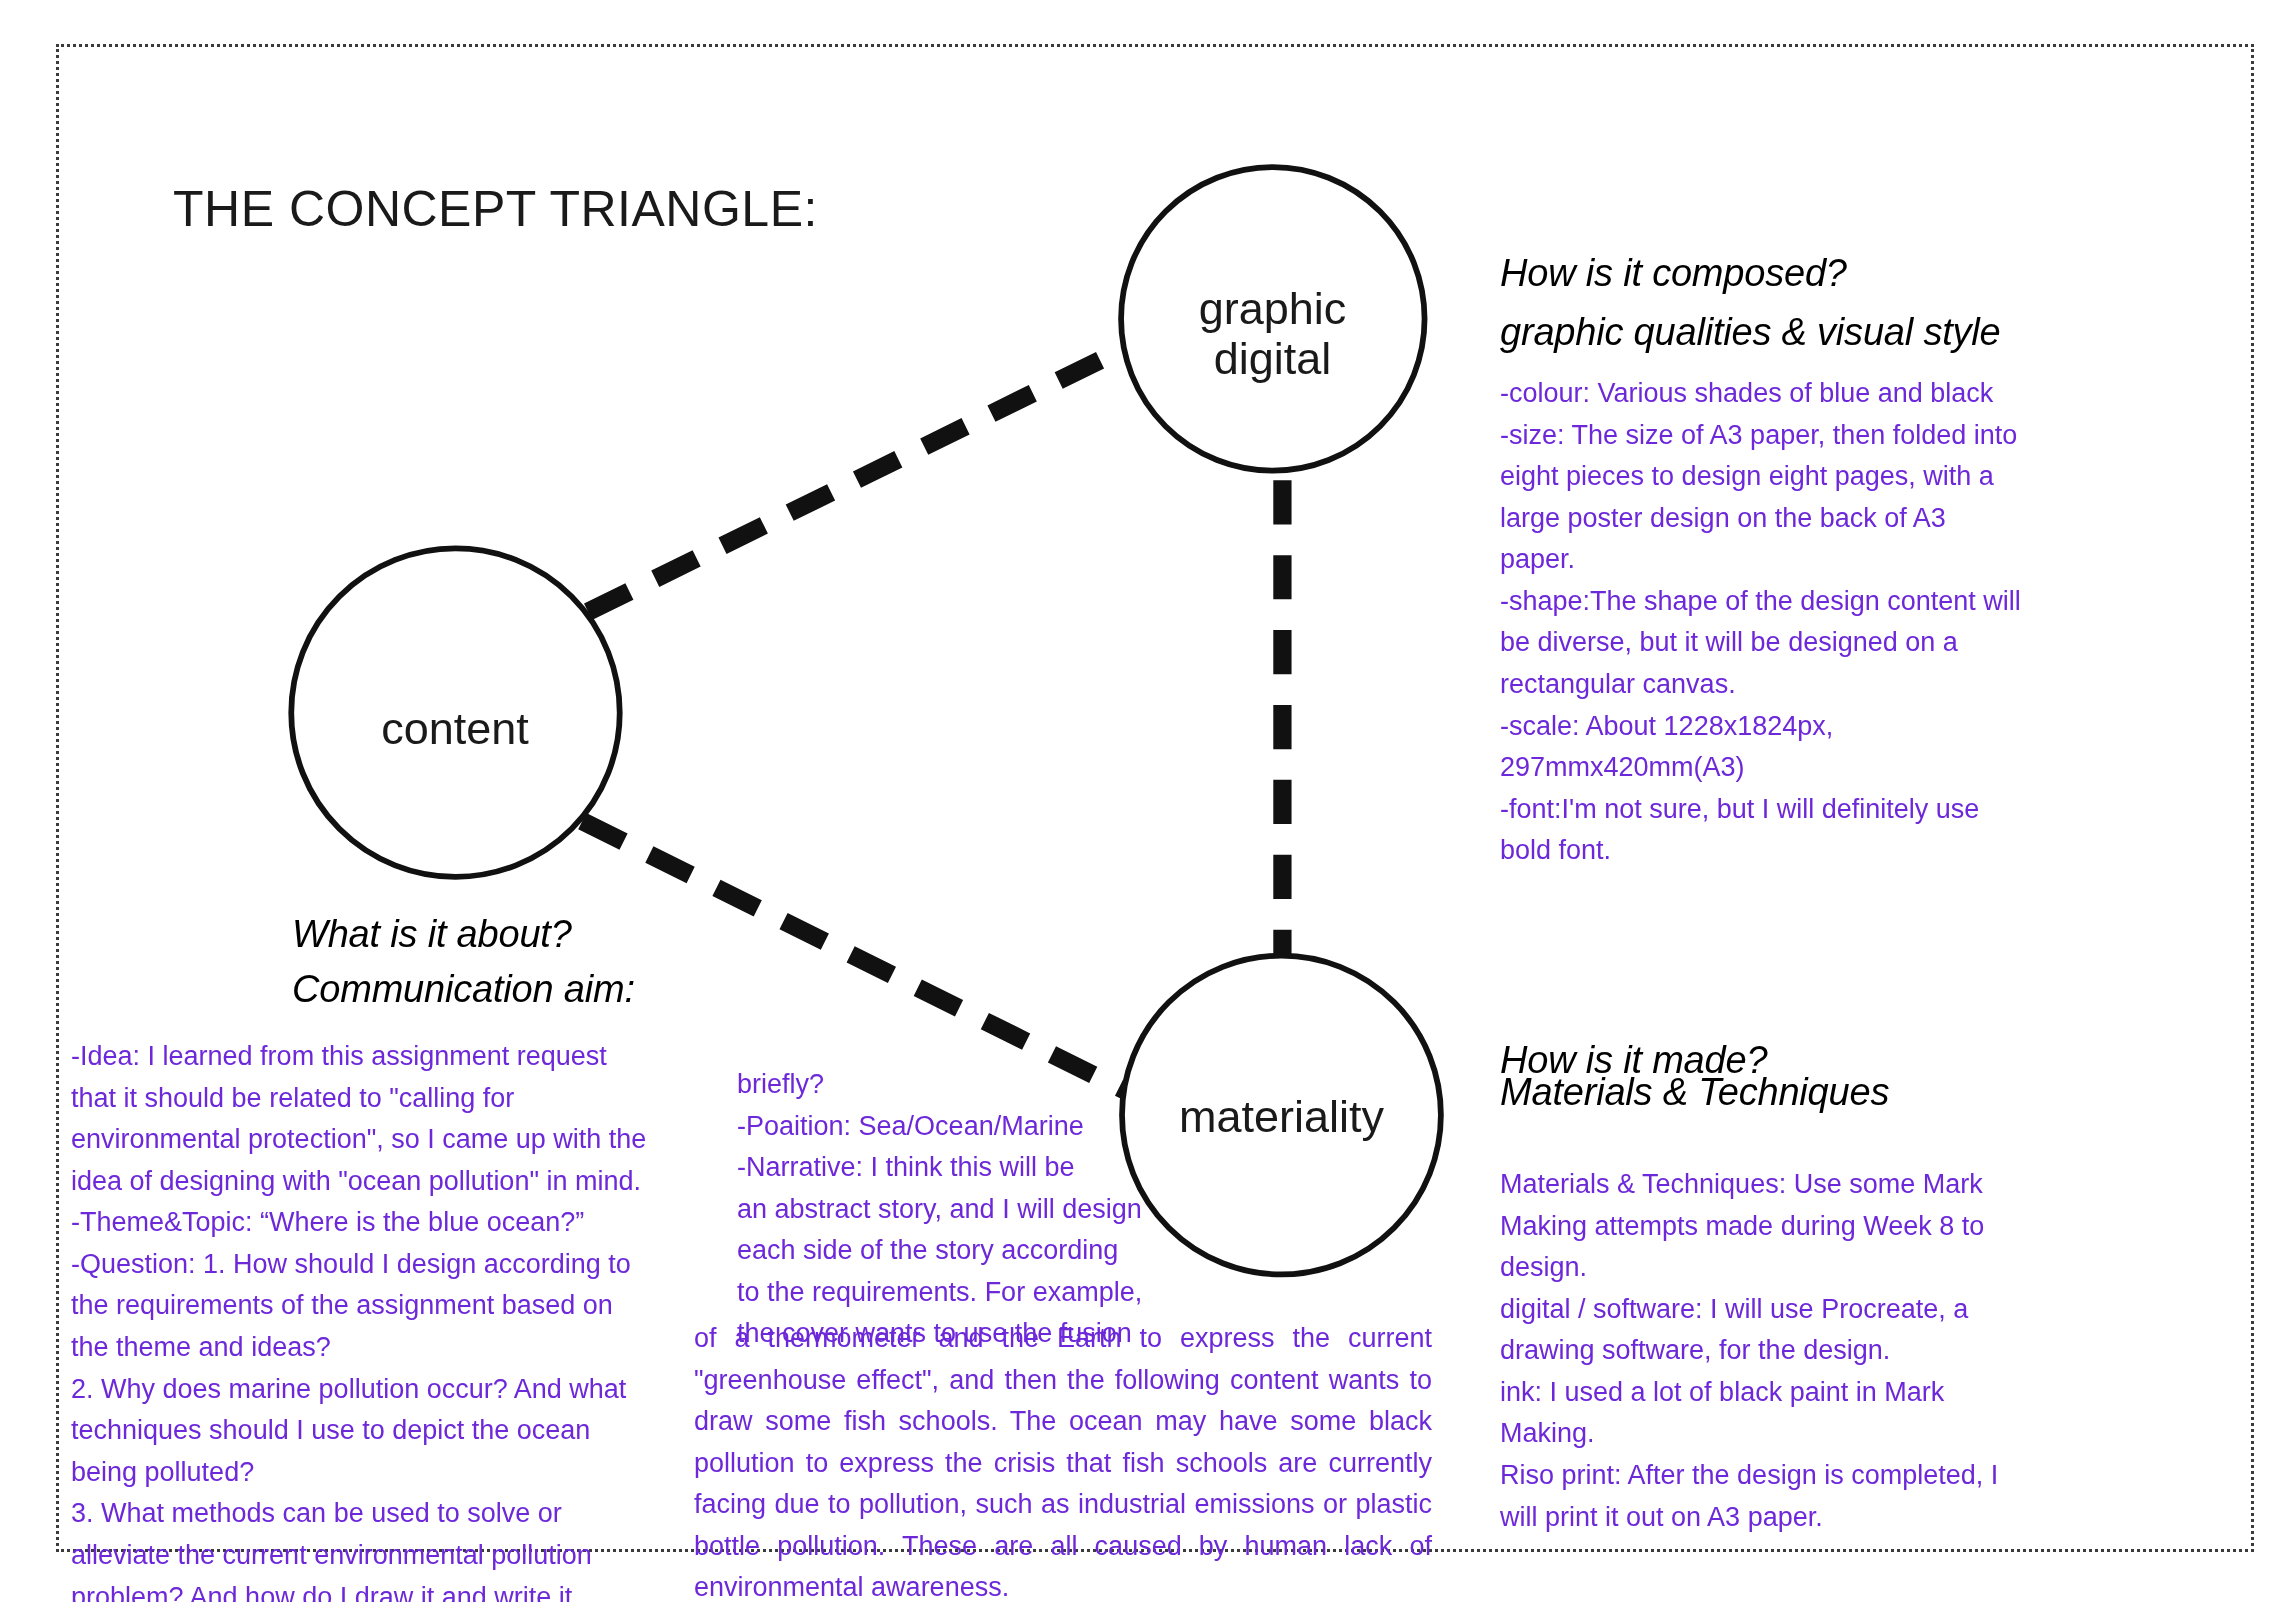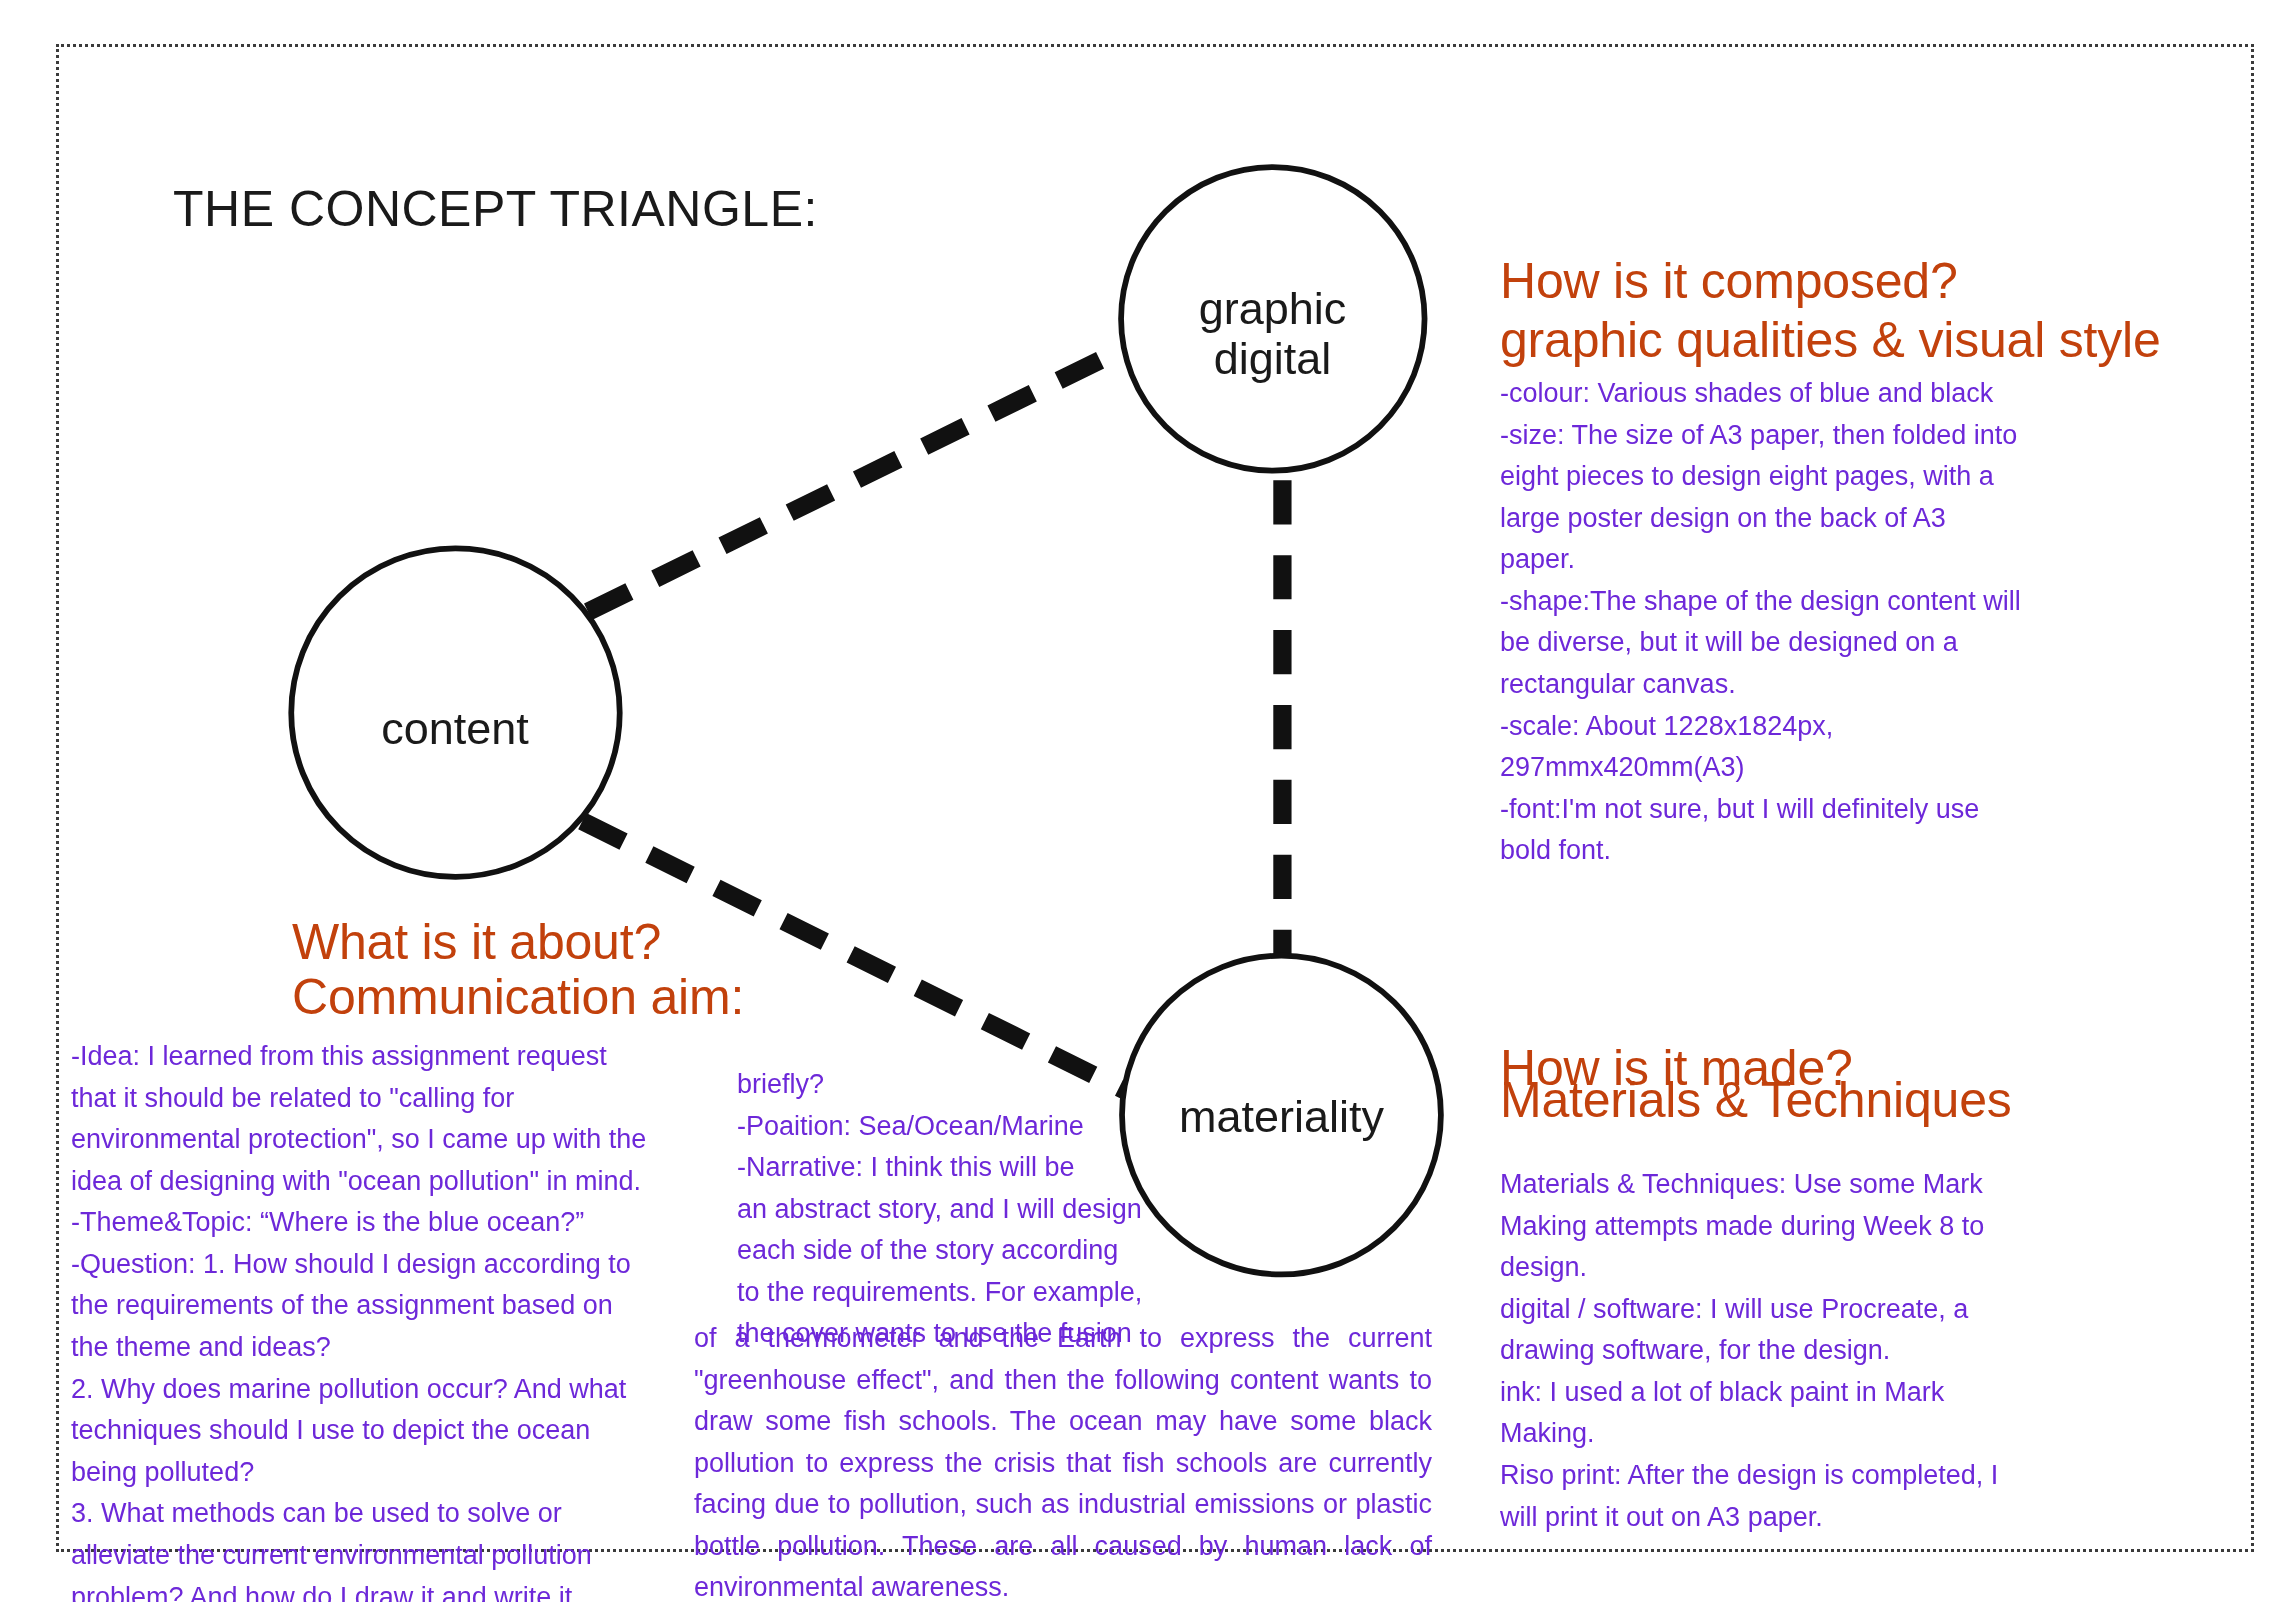--- a/index.html
+++ b/index.html
@@ -52,24 +52,25 @@
     font-size: 50px;
     letter-spacing: 0.5px;
     color: #1a1a1a;
     white-space: nowrap;
   }
 
   .head-q {
     position: absolute;
     font-family: "Liberation Sans", sans-serif;
     font-weight: 400;
-    font-size: 50px;
-    color: #c2410c;
+    font-size: 38px;
+    color: #000000;
     white-space: nowrap;
     letter-spacing: -0.2px;
+    font-style: italic;
   }
 
   .circle-label {
     position: absolute;
     font-family: "Liberation Sans", sans-serif;
     font-weight: 400;
     font-size: 45px;
     color: #1a1a1a;
     text-align: center;
     line-height: 1.12;

